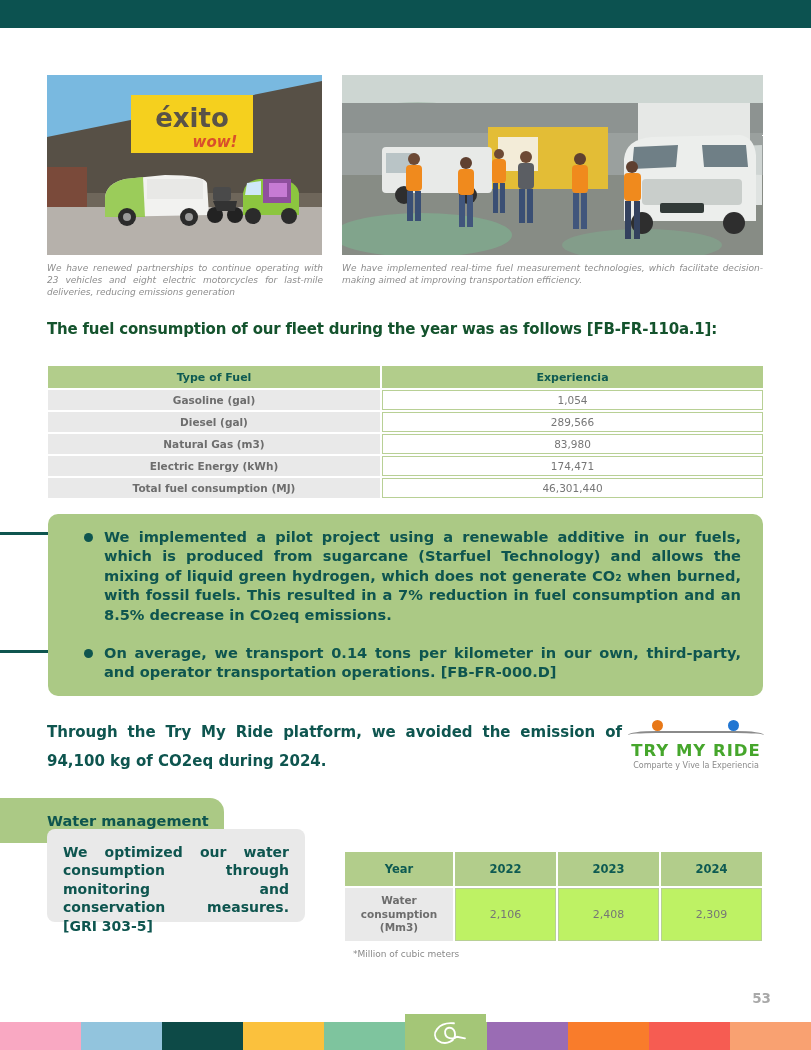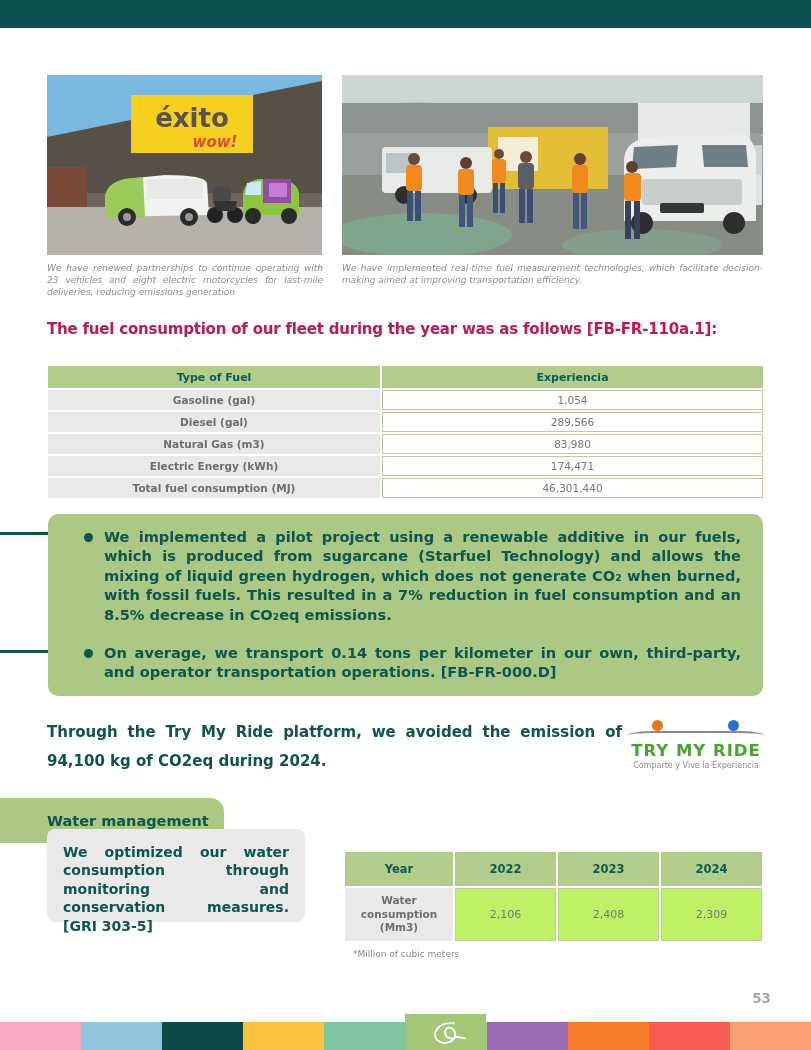--- a/index.html
+++ b/index.html
@@ -11,21 +11,21 @@
 
   .photo { position:absolute; top:75px; height:180px; overflow:hidden; }
   .photo svg { display:block; }
   #photo-left { left:47px; width:275px; }
   #photo-right { left:342px; width:421px; }
 
   .caption { position:absolute; top:262px; font-size:9px; font-style:italic; color:#8d8d8d; line-height:1.35; text-align:justify; }
   #caption-left { left:47px; width:276px; }
   #caption-right { left:342px; width:421px; }
 
-  .heading { position:absolute; left:47px; top:320px; width:716px; font-size:15px; font-weight:bold; color:#be185d; letter-spacing:-0.2px; }
+  .heading { position:absolute; left:47px; top:320px; width:716px; font-size:15px; font-weight:bold; color:#14532d; letter-spacing:-0.2px; }
 
   
   .fuel-table { position:absolute; left:48px; top:366px; width:715px; }
   .fuel-row { display:flex; margin-bottom:2px;justify-content:space-between; }
   .fuel-head { height:22px; }
   .fuel-head .c1, .fuel-head .c2 { background:#b2cd8b; color:#0e5a52; font-weight:bold; font-size:11px; display:flex; align-items:center; justify-content:center; }
   .c1 { width:332px; margin-right:2px; }
   .c2 { width:381px; }
   .fuel-data { height:20px; }
   .fuel-data .c1 { background:#e9e9e9; color:#6d6d6d; font-weight:bold; font-size:10.5px; display:flex; align-items:center; justify-content:center; }

